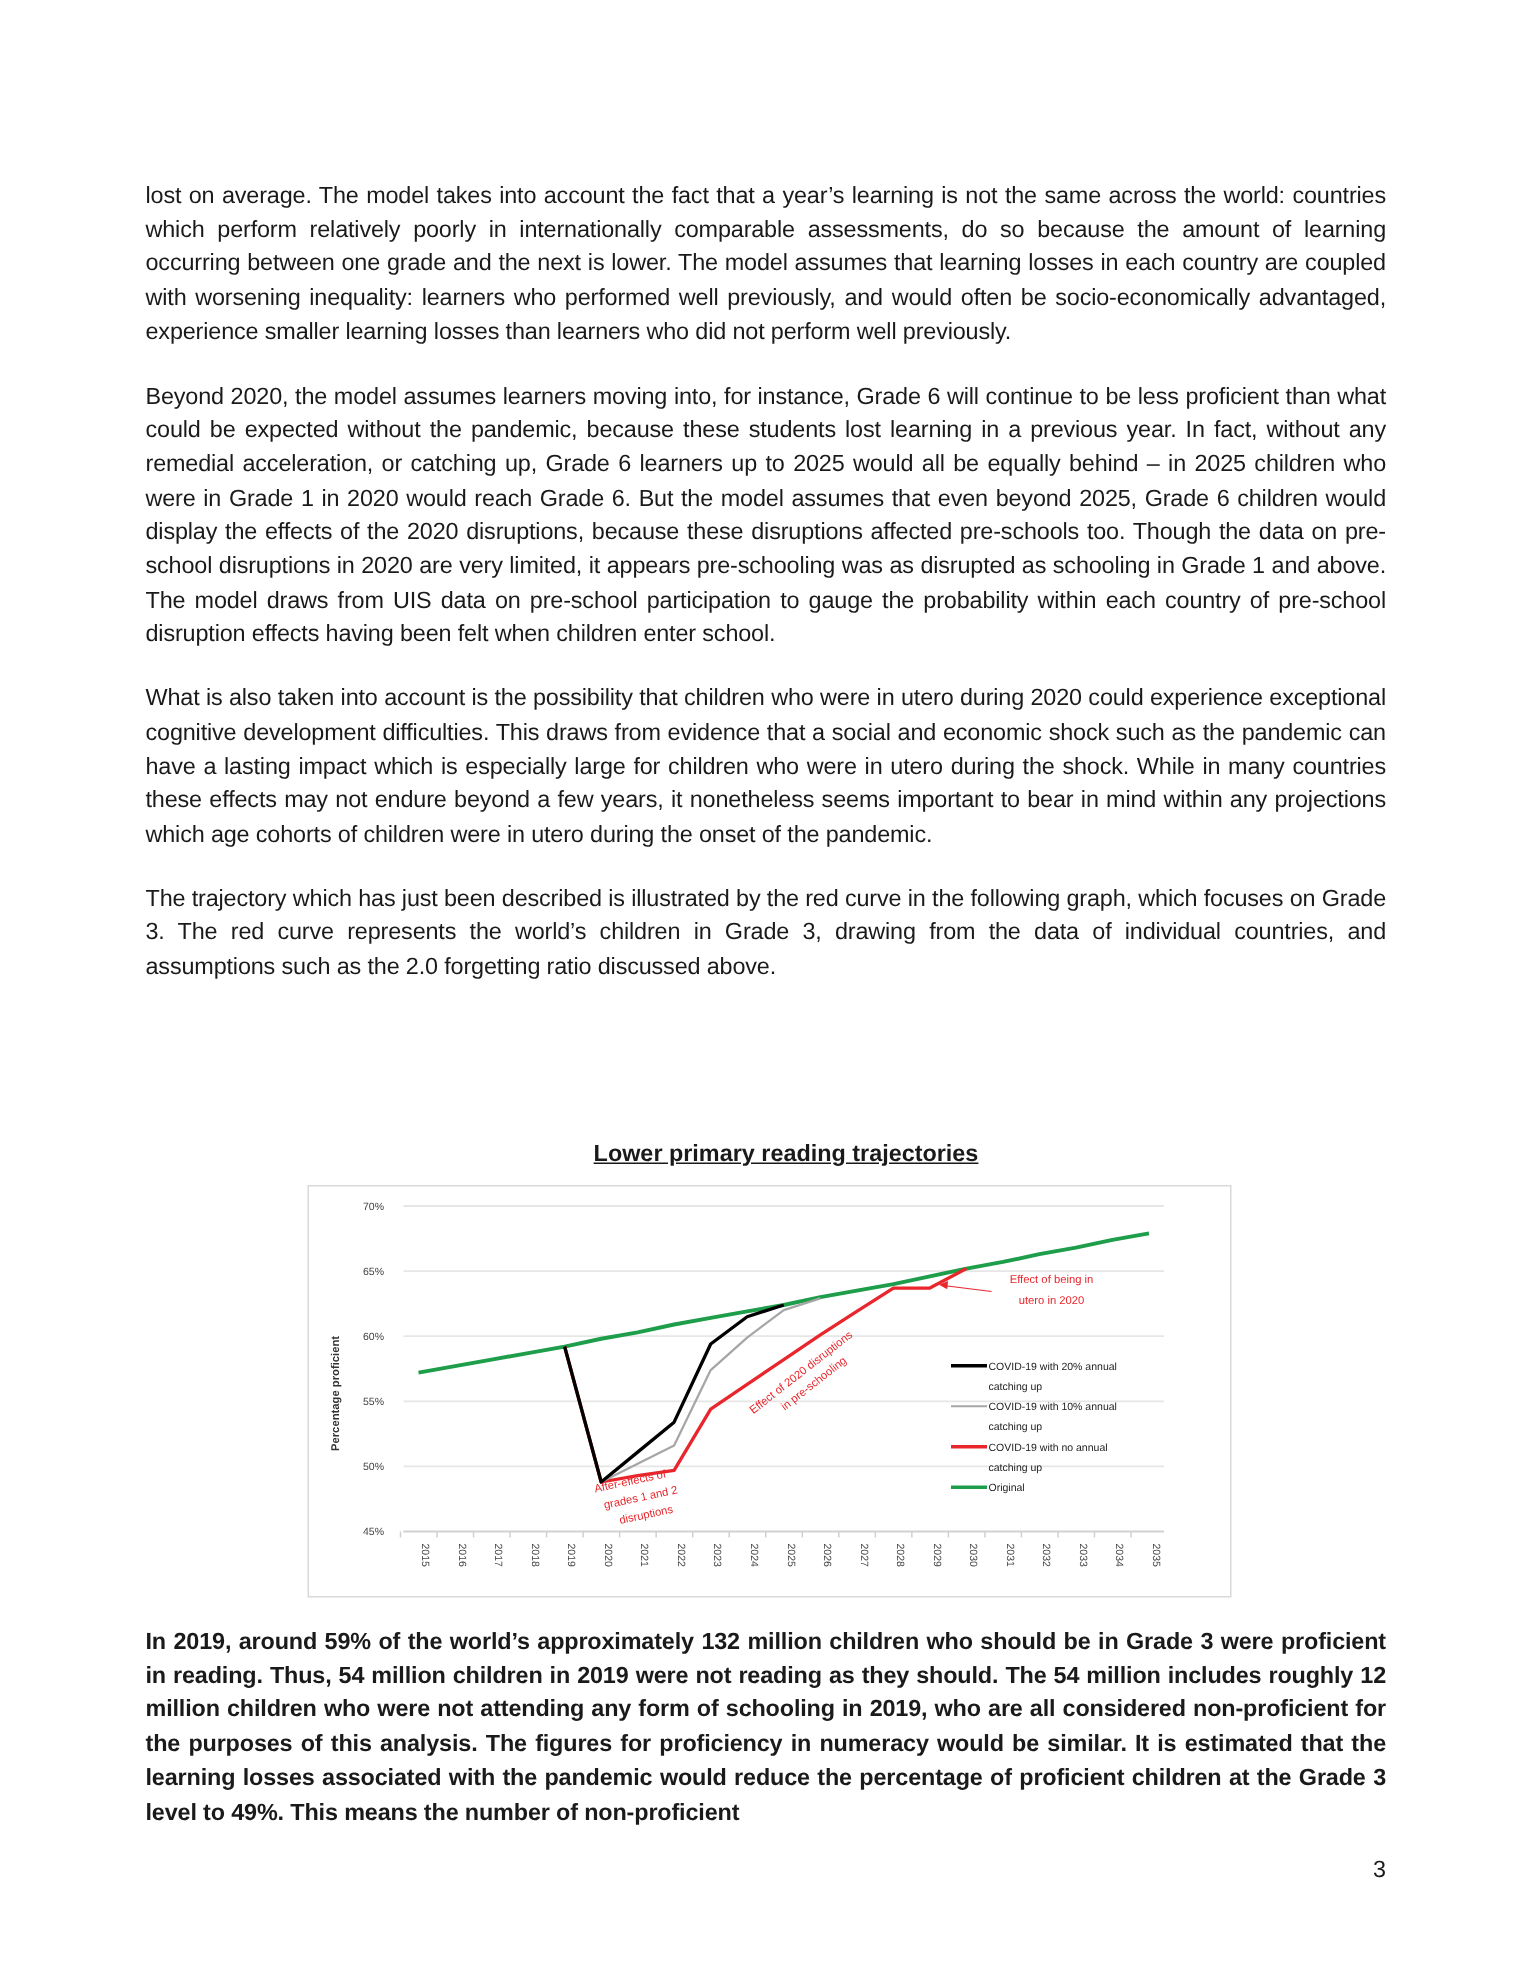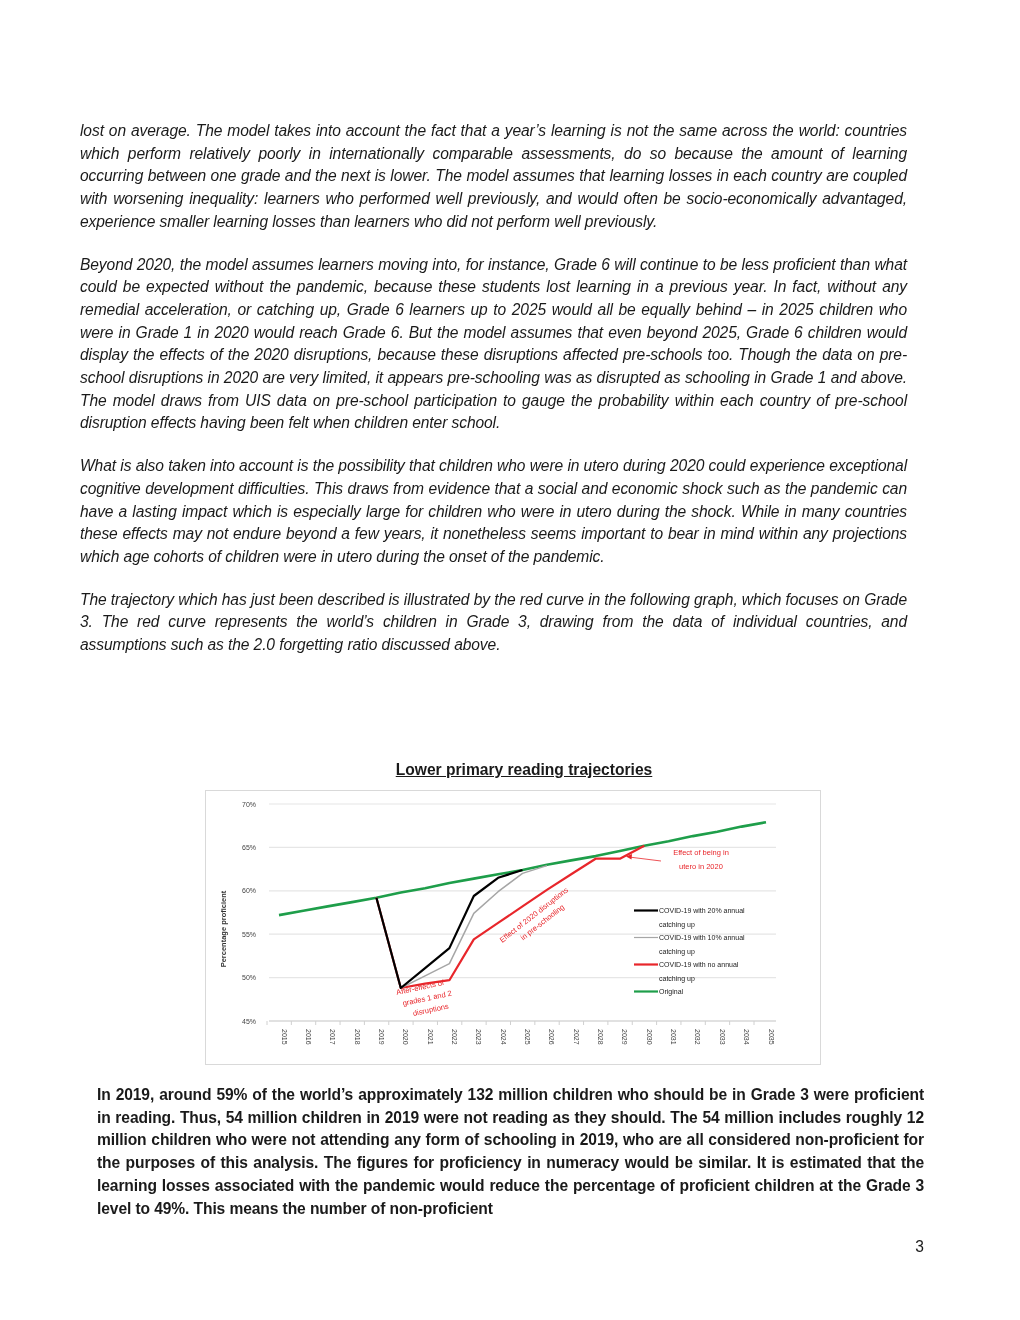--- a/index.html
+++ b/index.html
@@ -1,17 +1,17 @@
 <!DOCTYPE html>
 <html><head>
 <meta charset="utf-8">
 <style>
   html, body { margin:0; padding:0; background:#ffffff; }
   body { width:1020px; height:1320px; position:relative; font-family:"Liberation Sans", sans-serif; color:#1a1a1a; }
-  .page { position:absolute; left:80px; top:120px; width:827px;font-style:italic; }
+  .page { position:absolute; left:97px; top:120px; width:827px; }
   .para { font-size:15.6px; line-height:22.7px; text-align:justify; margin:0 0 20px 0; letter-spacing:-0.1px; }
   .fig-title { text-align:center; font-weight:bold; font-size:15.6px; margin:14px; position:absolute; left:0; width:1020px; top:747px;text-decoration:underline; }
   .chart-box { position:absolute; left:205px; top:790px; width:614px; height:273px; border:1px solid #d9d9d9; background:#fff; }
   .bottom-para { position:absolute; left:97px; top:1084px; width:827px;font-weight:bold; }
   .page-num { position:absolute; right:96px; top:1238px; font-size:15.6px; }
   svg text { font-family:"Liberation Sans", sans-serif; }
 </style>
 </head>
 <body>
 

